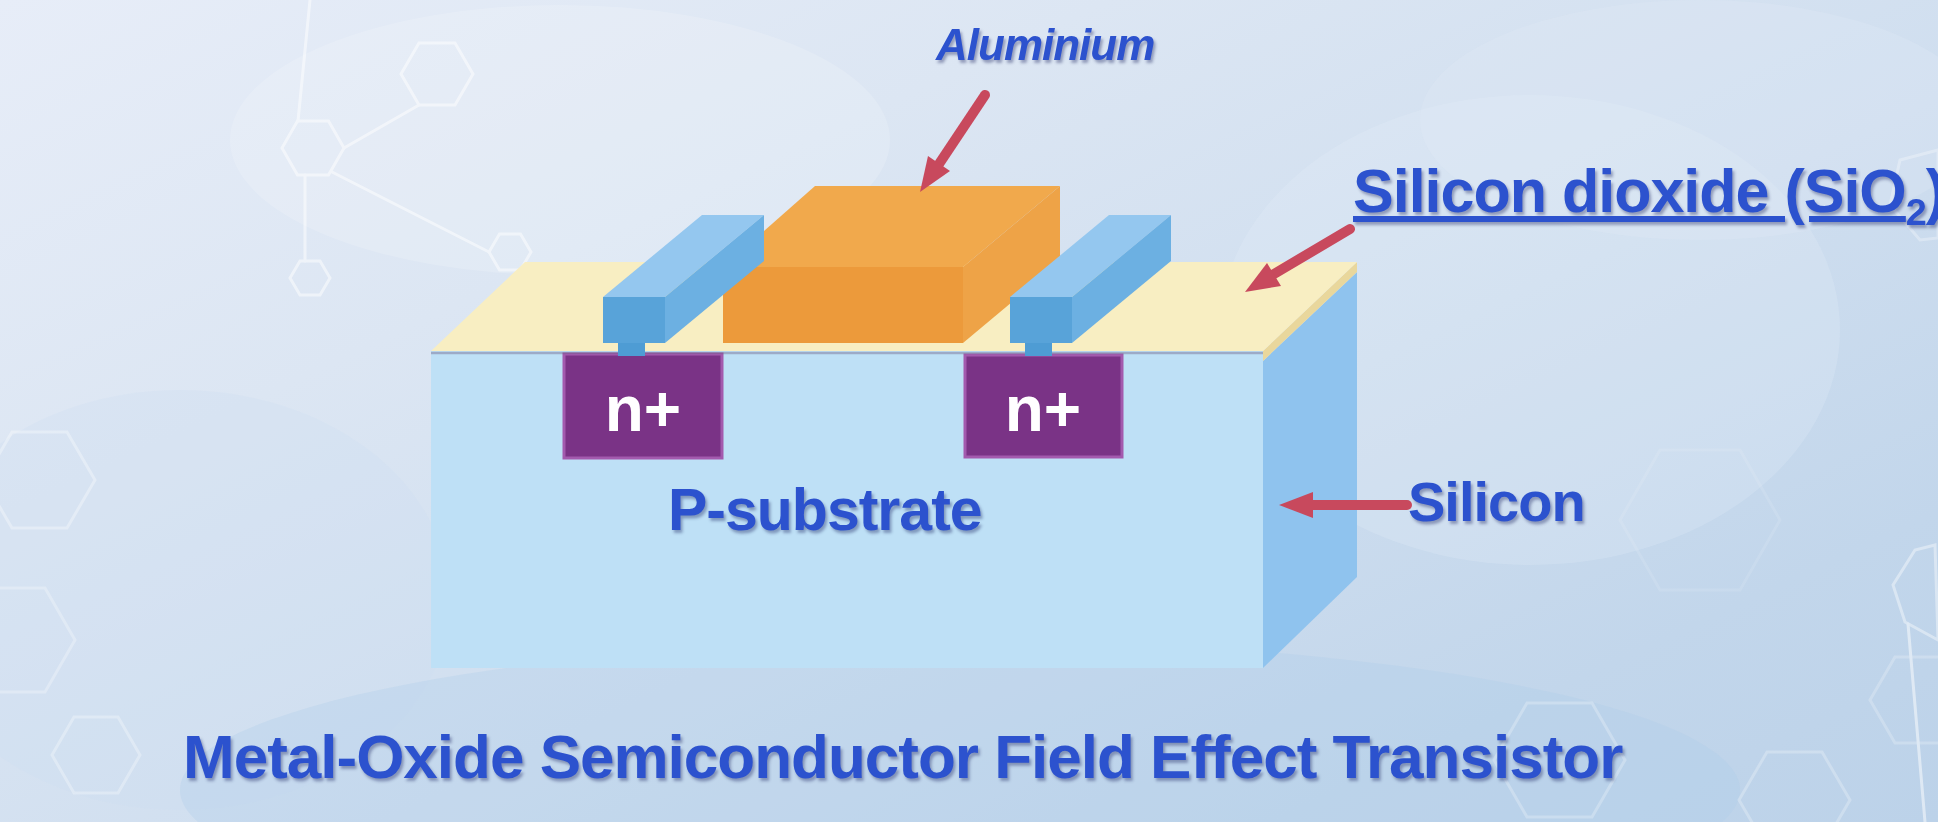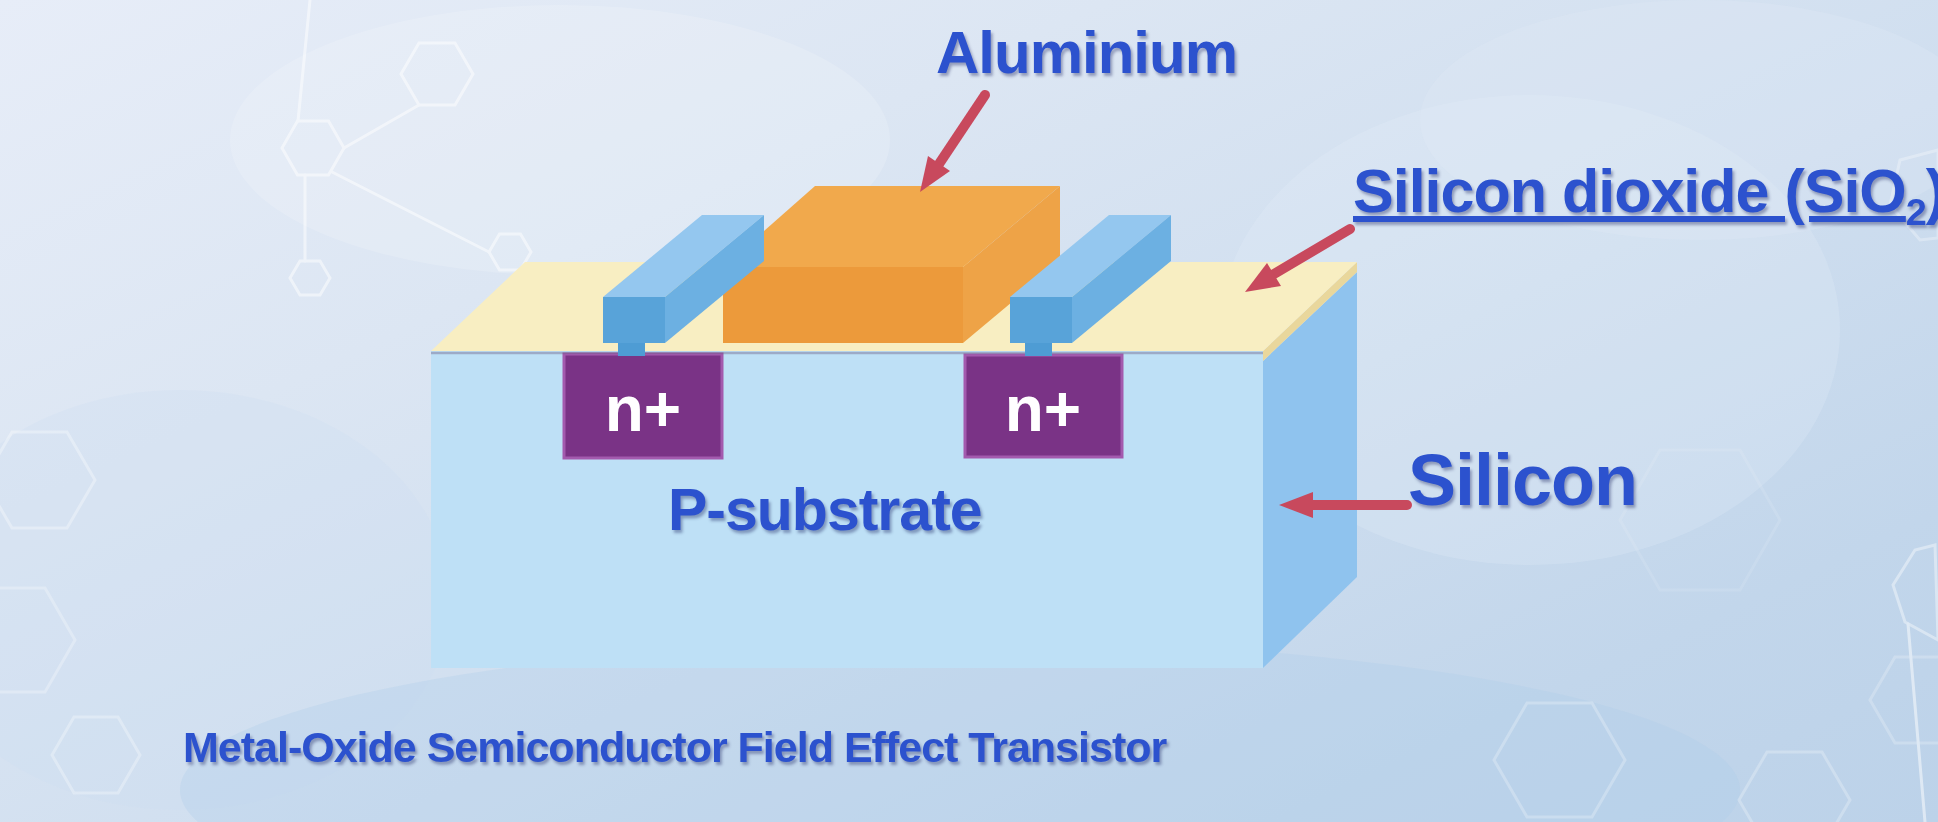--- a/index.html
+++ b/index.html
@@ -13,26 +13,26 @@
   .stage svg{position:absolute;left:0;top:0;}
   .label{
     position:absolute;
     font-weight:bold;
     color:#2C52CE;
     text-shadow:2px 3px 3px rgba(25,35,95,.38);
     white-space:nowrap;
     line-height:1;
     letter-spacing:-1px;
   }
-  .label-aluminium{left:936px;top:23px;font-size:60px;}
+  .label-aluminium{left:936px;top:23px;font-size:44px;font-style:italic;}
   .label-sio2{left:1353px;top:161px;font-size:61px;text-decoration:underline;}
   .label-sio2 sub{font-size:0.62em;}
-  .label-silicon{left:1408px;top:444px;font-size:72px;}
+  .label-silicon{left:1408px;top:474px;font-size:56px;}
   .label-psubstrate{left:668px;top:481px;font-size:59px;}
-  .label-caption{left:183px;top:726px;font-size:43px;}
+  .label-caption{left:183px;top:726px;font-size:62px;}
   .nplus-text{
     font-family:"Liberation Sans", sans-serif;
     font-weight:bold;
     font-size:64px;
   }
 </style>
 </head>
 <body>
 
 <div class="stage">

